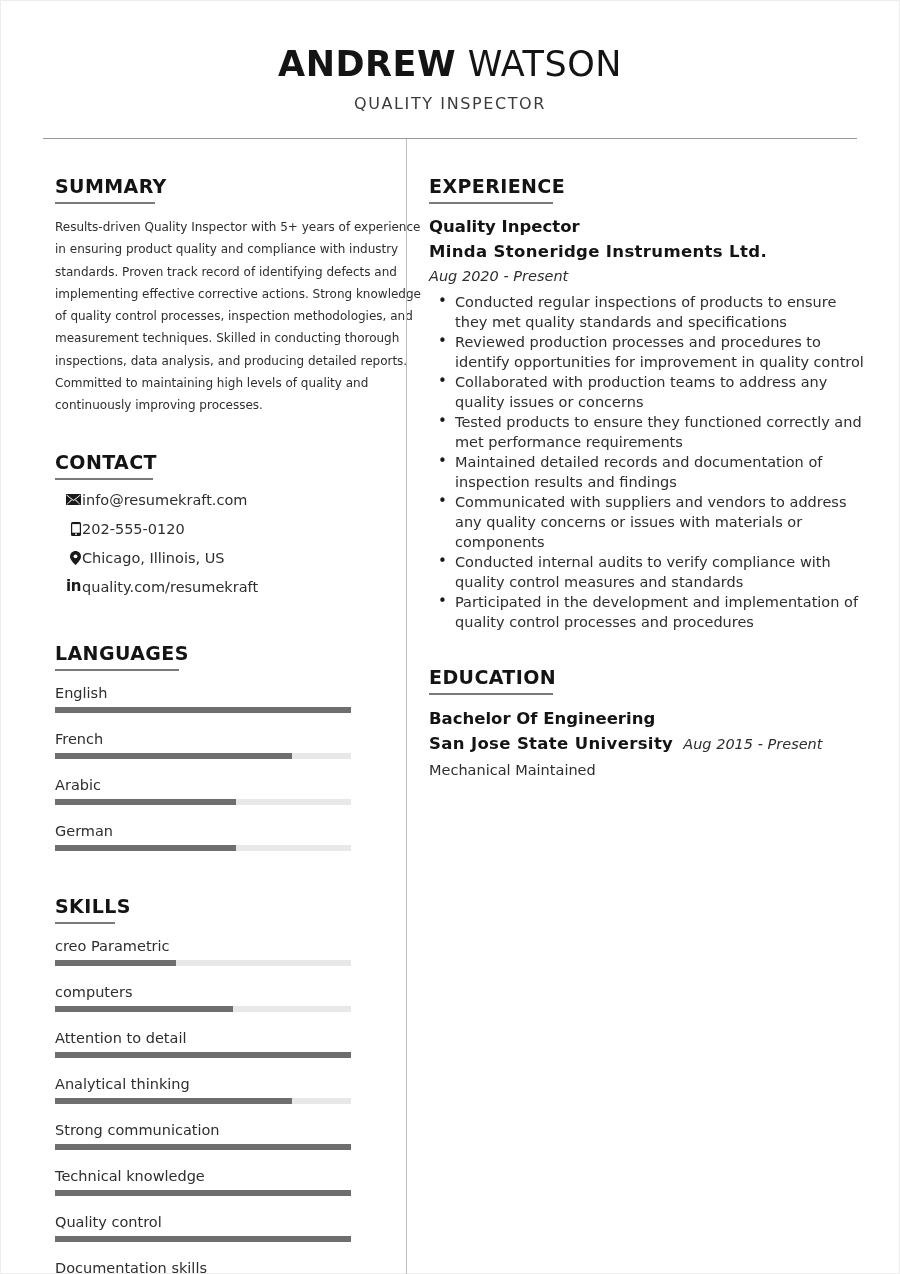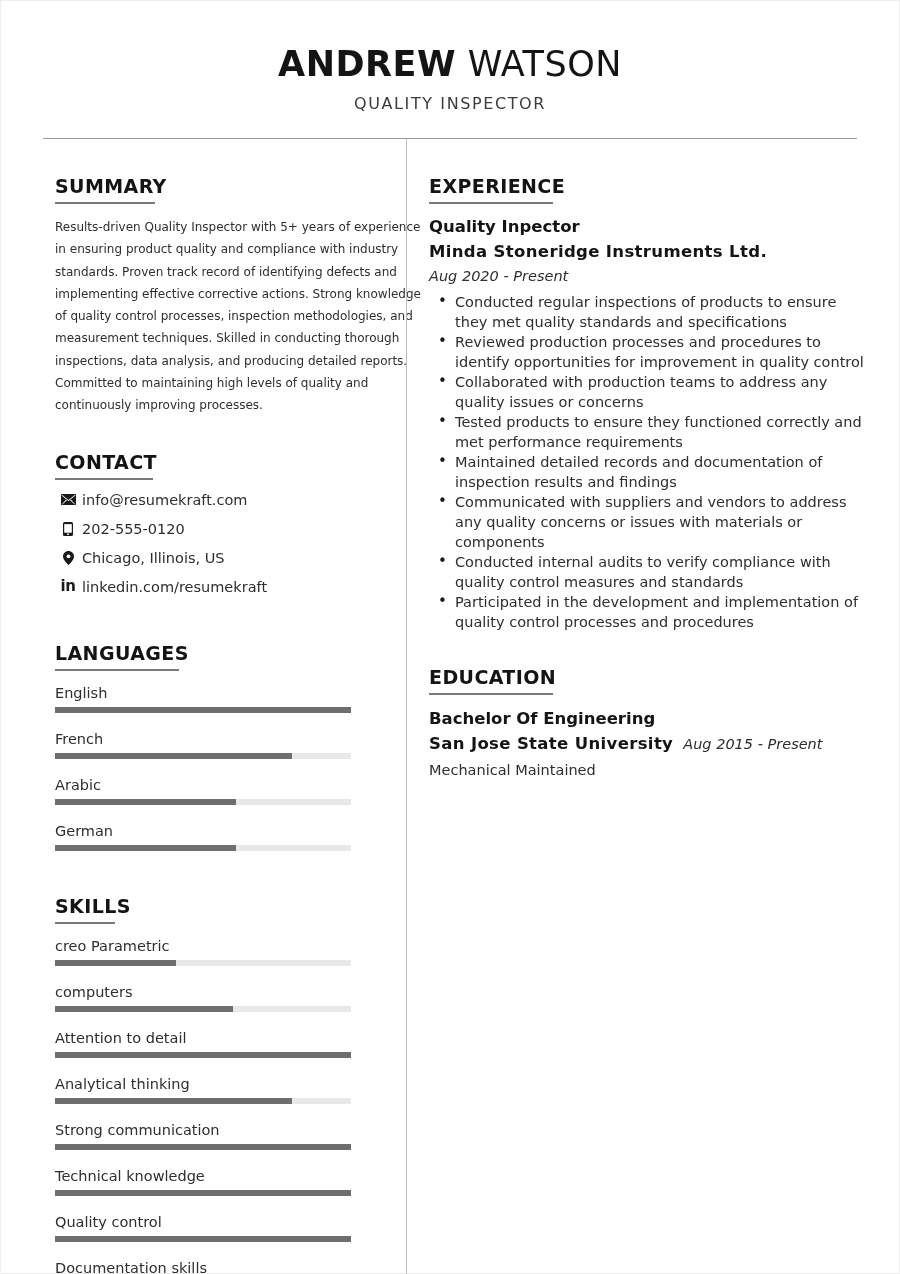--- a/index.html
+++ b/index.html
@@ -122,21 +122,21 @@
     align-items: center;
     margin-bottom: 13px;
     font-size: 14.5px;
     color: #2e2e2e;
   }
   .contact-icon {
     width: 26px;
     min-width: 26px;
     display: flex;
     align-items: center;
-    justify-content: center;
+    justify-content: flex-end;
     color: #1a1a1a;
   }
   .contact-icon svg { display: block; }
   .li-glyph {
     font-weight: 700;
     font-size: 15px;
     font-family: "DejaVu Sans", "Liberation Sans", sans-serif;
     letter-spacing: -0.4px;
     line-height: 1;
   }
@@ -295,21 +295,21 @@
                   <circle cx="5.5" cy="5.3" r="1.9" fill="#ffffff"></circle>
                 </svg>
             </span>
             <span class="contact-text">Chicago, Illinois, US</span>
           </div>
 
           <div class="contact-row">
             <span class="contact-icon">
               <span class="li-glyph">in</span>
             </span>
-            <span class="contact-text">linkedin.com/resumekraft</span>
+            <span class="contact-text">quality.com/resumekraft</span>
           </div>
 
         </div>
       </div>
 
       <div class="gap-lg"></div>
 
       <div class="section">
         <div class="sec-title">LANGUAGES</div>
         <div class="sec-rule rule-languages"></div>

